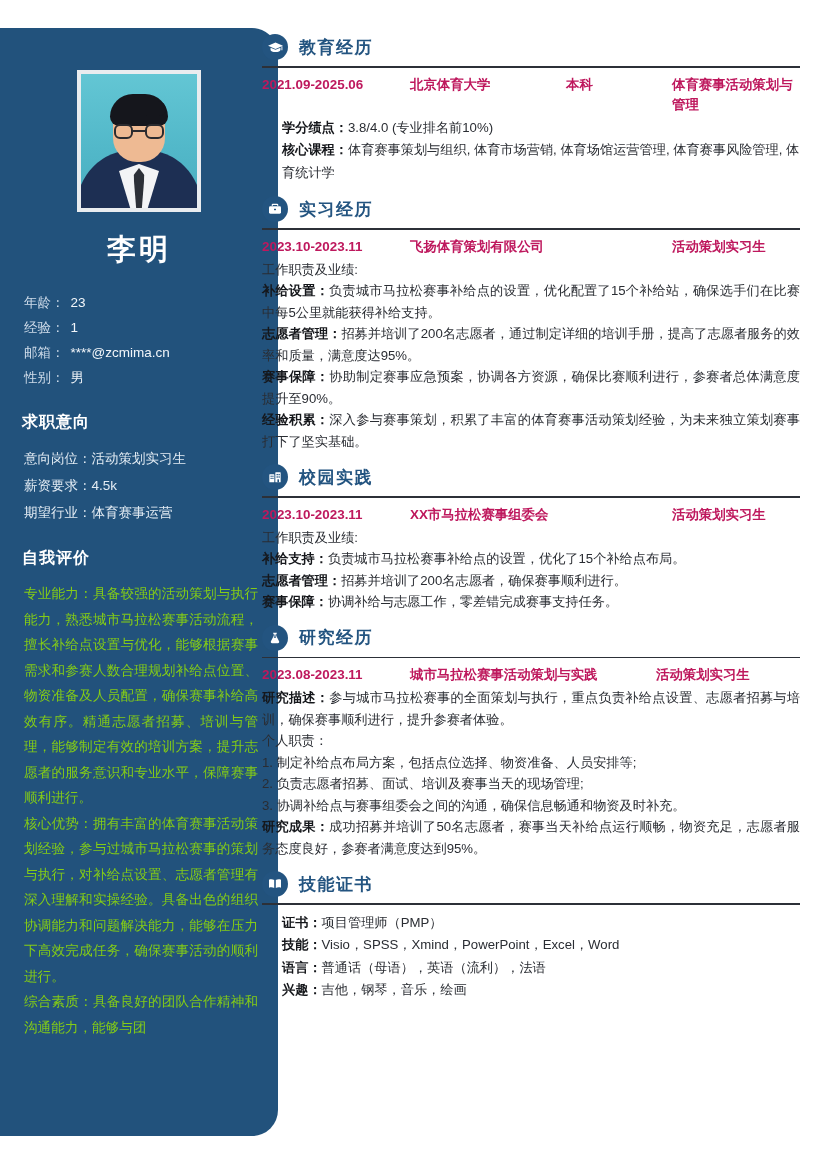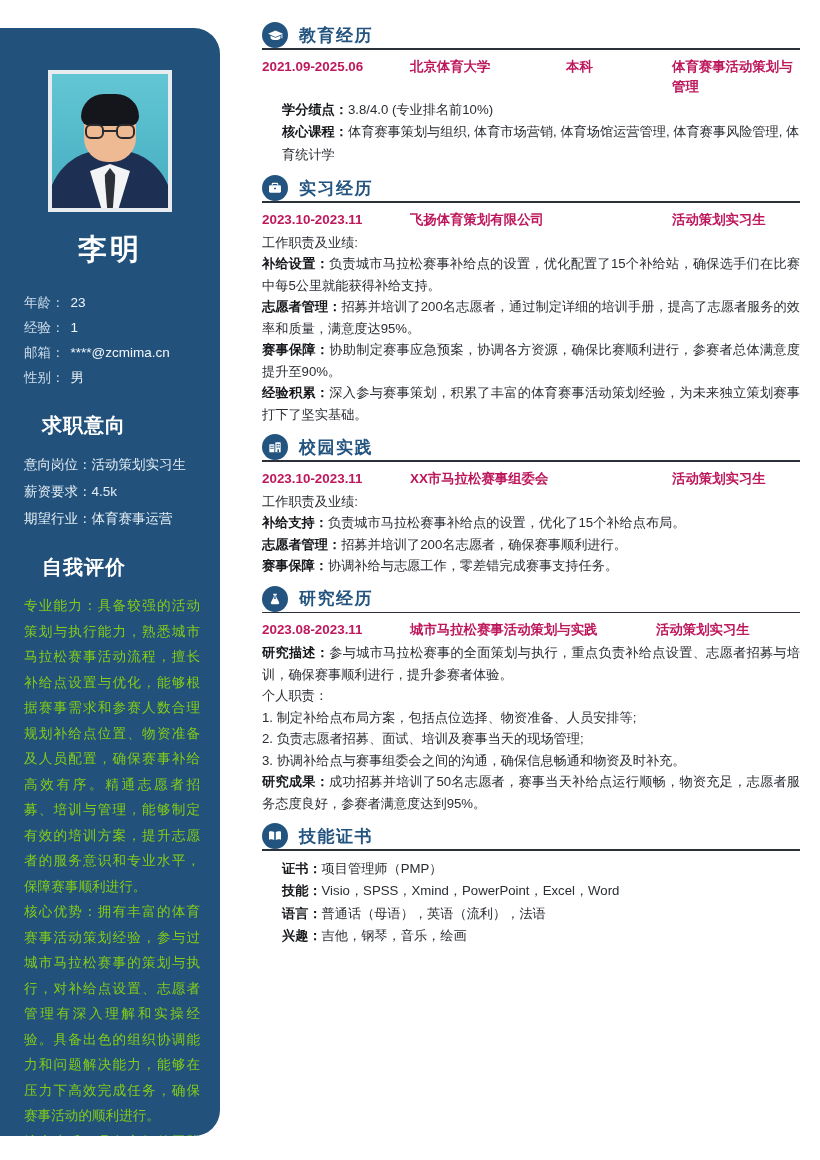--- a/index.html
+++ b/index.html
@@ -7,21 +7,21 @@
   body {
     background:#ffffff;
     font-family:"Liberation Sans","DejaVu Sans",sans-serif;
     position:relative;
     overflow:hidden;
   }
 
   
   .sidebar{
     position:absolute; left:0; top:28px;
-    width:220px; height:1108px;
+    width:278px; height:1108px;
     background:#22527c;
     border-top-right-radius:26px;
     border-bottom-right-radius:26px;
     overflow:hidden;
     padding:0 18px;
   }
   .photo-wrap{
     width:124px; height:142px;
     margin:42px auto 0 auto;
     background:#e9ecef;
@@ -101,24 +101,24 @@
     color:#dbe6f0;
     font-size:13.5px;
     line-height:25px;
     white-space:nowrap;
   }
   .info-label{ color:#cfdcea; }
   .info-value{ color:#f2f6fa; margin-left:6px; }
 
   .side-head{
     color:#ffffff;
-    font-size:20px;
+    font-size:16px;
     font-weight:bold;
     letter-spacing:1px;
-    margin:22px 0 12px 24px;
+    margin:22px 0 12px 4px;
   }
   .side-line{
     color:#e3ecf4;
     font-size:13.5px;
     line-height:27px;
     padding-left:6px;
     white-space:nowrap;
   }
   .side-para{
     color:#84cc16;
@@ -132,20 +132,22 @@
   
   .main{
     position:absolute;
     left:262px; top:22px;
     width:538px;
   }
   .section{ margin-bottom:4px; }
   .sec-head{
     display:flex; align-items:center;
     gap:11px;
+    padding-bottom:6px;
+    margin-top:12px;
   }
   .sec-icon{
     width:26px; height:26px; border-radius:50%;
     background:#235480;
     display:flex; align-items:center; justify-content:center;
     flex:0 0 26px;
   }
   .sec-icon svg{ display:block; }
   .sec-title{
     color:#235480;

